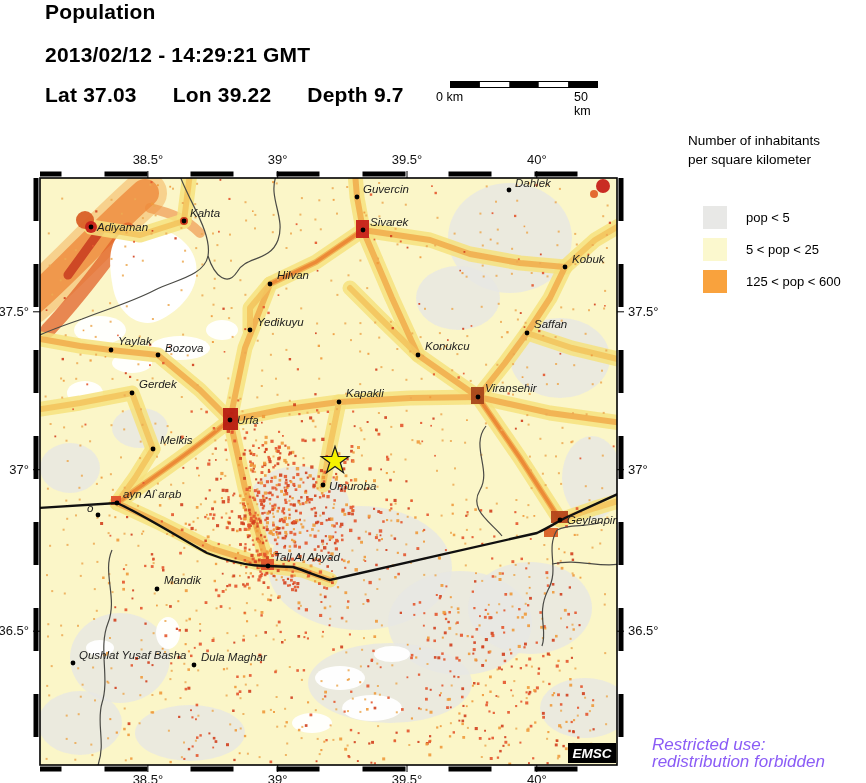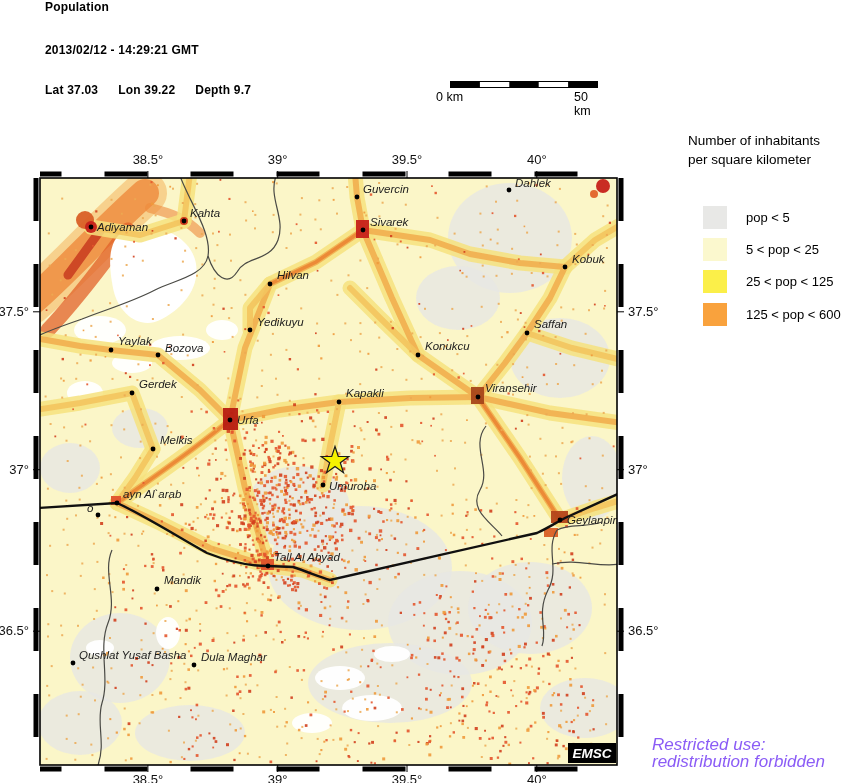--- a/index.html
+++ b/index.html
@@ -1,22 +1,22 @@
 <!DOCTYPE html>
 <html><head>
 <meta charset="utf-8">
 <style>
   html,body{margin:0;padding:0;}
   body{width:866px;height:783px;background:#fff;overflow:hidden;position:relative;
        font-family:"Liberation Sans","DejaVu Sans",sans-serif;color:#000;}
   .abs{position:absolute;}
-  .hdr{left:45px;font-weight:bold;font-size:12px;letter-spacing:.2px;}
+  .hdr{left:45px;font-weight:bold;font-size:21px;letter-spacing:.2px;}
   .hdr-title{top:0px;}
   .hdr-date{top:43px;}
-  .hdr-loc{top:83px;display:flex;gap:20px;align-items:center;}
+  .hdr-loc{top:83px;display:flex;gap:36px;align-items:center;}
   .scalebar{left:450px;top:81px;width:148px;height:26px;}
   .scalebar svg{position:absolute;left:0;top:0;}
   .sb-label{position:absolute;top:9px;font-size:12.5px;}
   .sb-0{left:-14px;}
   .sb-50{left:124px;}
   .legend{left:688px;top:131px;width:178px;}
   .leg-title{font-weight:normal;font-size:13.5px;line-height:19px;}
   .leg-rows{margin-top:32px;}
   .leg-row{height:32.4px;display:flex;align-items:center;text-align:right;}
   .leg-swatch{width:24px;height:23px;margin-left:15px;flex:0 0 auto;}
@@ -55,24 +55,20 @@
     <div>per square kilometer</div>
   </div>
   <div class="leg-rows" id="legRows">
       <div class="leg-row">
         <div class="leg-swatch" style="background: rgb(232, 232, 230);"></div>
         <span class="leg-label">pop &lt; 5</span>
       </div>
       <div class="leg-row">
         <div class="leg-swatch" style="background: rgb(251, 248, 206);"></div>
         <span class="leg-label">5 &lt; pop &lt; 25</span>
-      </div>
-      <div class="leg-row">
-        <div class="leg-swatch" style="background: rgb(251, 239, 73);"></div>
-        <span class="leg-label">25 &lt; pop &lt; 125</span>
       </div>
       <div class="leg-row">
         <div class="leg-swatch" style="background: rgb(249, 162, 61);"></div>
         <span class="leg-label">125 &lt; pop &lt; 600</span>
       </div>
     </div>
 </div>
 
 <svg id="mapsvg" width="660" height="645" viewBox="-42 -30 660 645">
     <defs>

